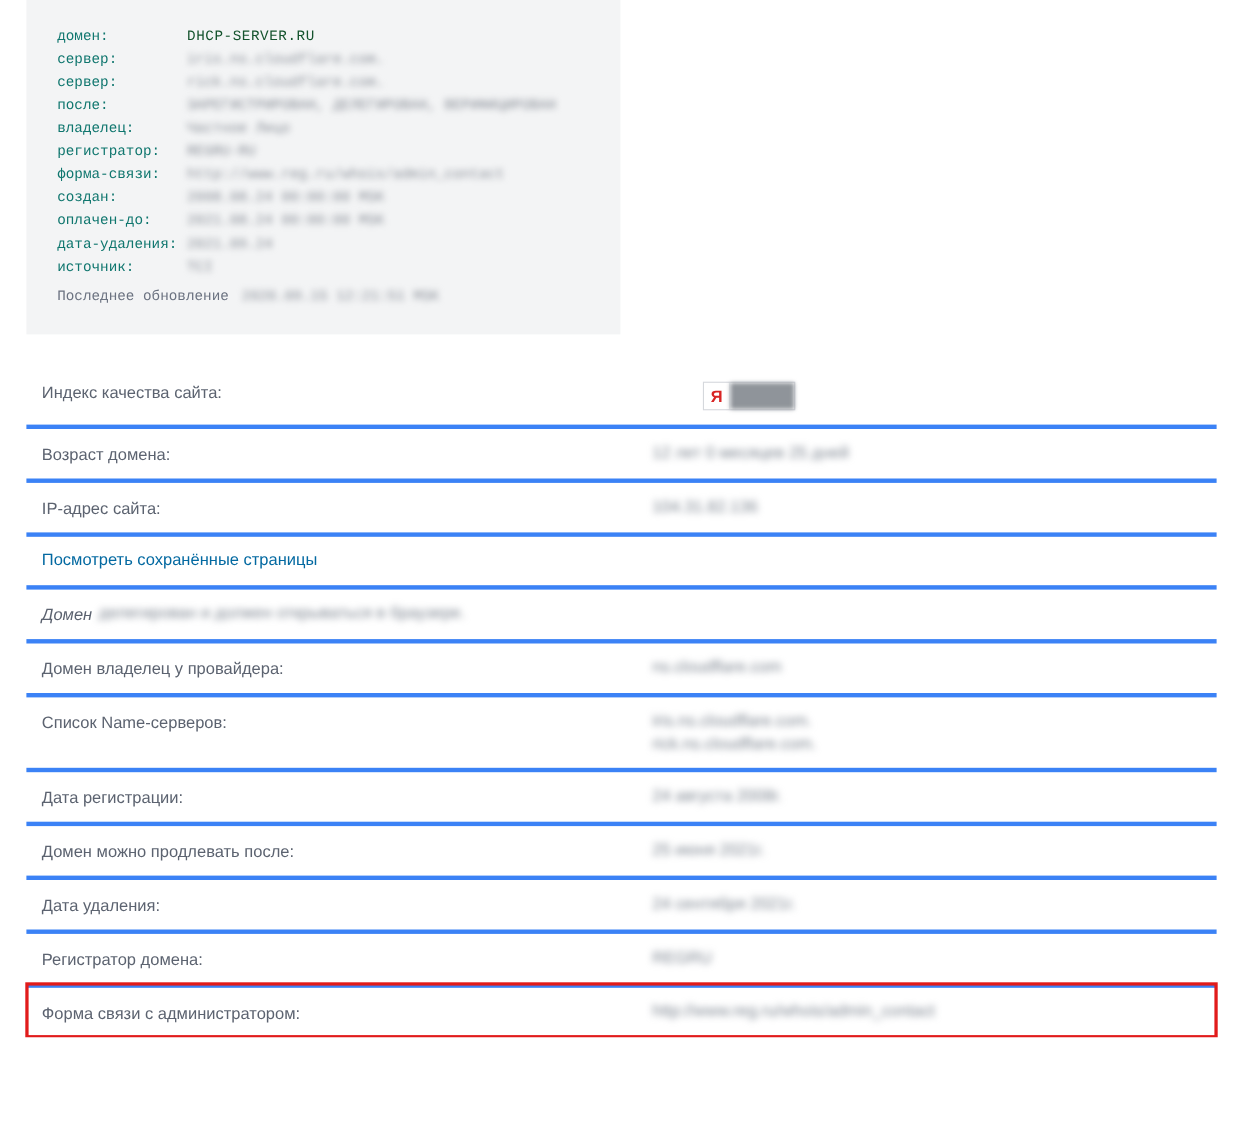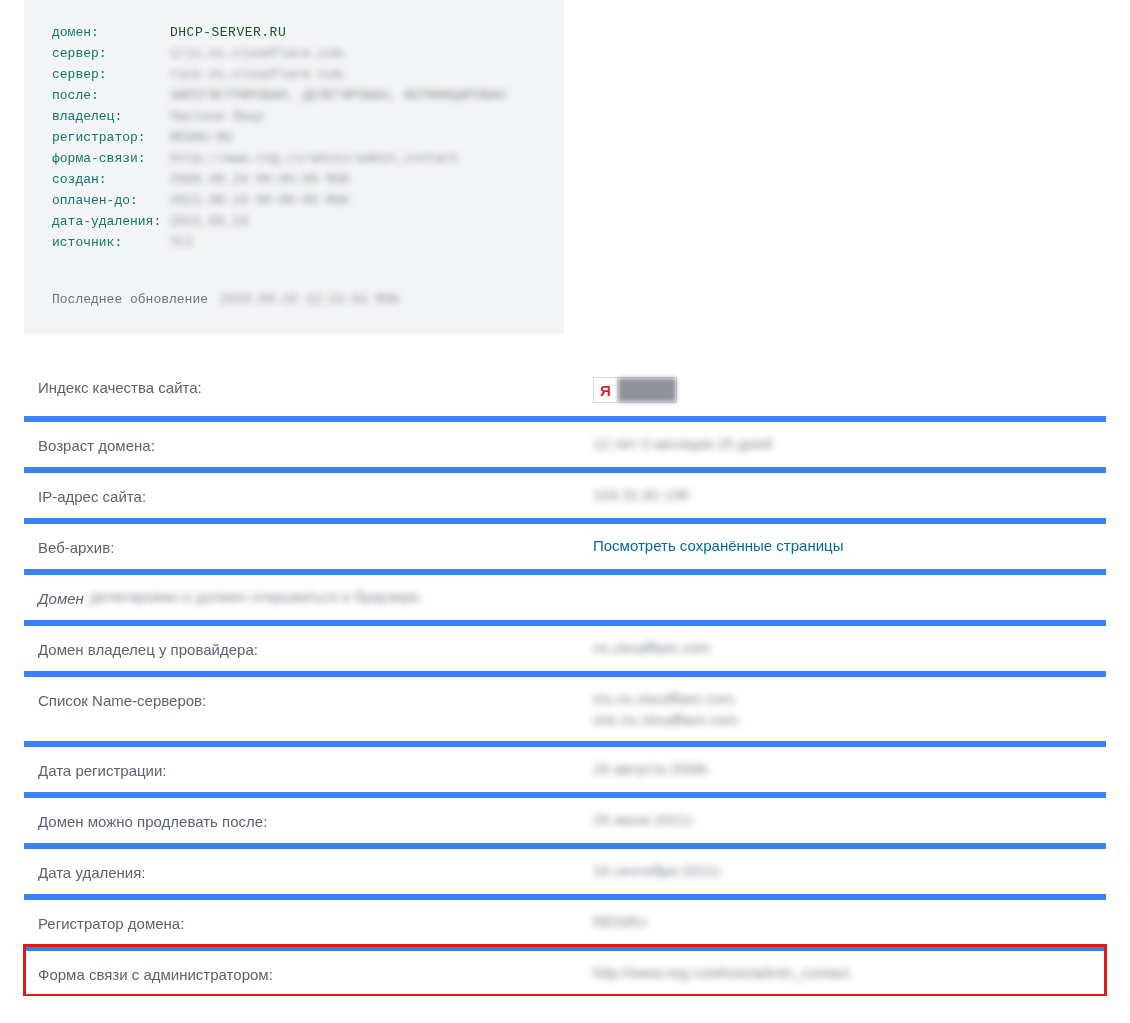--- a/index.html
+++ b/index.html
@@ -17,37 +17,37 @@
     font-family: "Consolas","Menlo","Courier New",monospace;
     font-size: 13px;
     line-height: 21px;
     color: #6b7280;
   }
   .whois-row { display: flex; }
   .whois-key { flex: 0 0 118px; white-space: nowrap; color: #0f766e; }
   .whois-val { color: #8a8f98; }
   .whois-val.clear { color: #14532d; letter-spacing: .5px; filter:none !important;text-align:center; }
   .whois-blur { filter: blur(3px); -webkit-filter: blur(3px); }
-  .whois-footer { margin-top: 36px; font-size: 13px; color:#6b7280;}
+  .whois-footer { margin-top: 6px; font-size: 13px; color:#6b7280;}
   .whois-footer .blurpart { filter: blur(3px); color:#8a8f98; margin-left:4px;}
 
   .table {
     width: 1082px;
     margin-left: 24px;
   }
   .row {
     display: flex;
     align-items: flex-start;
     padding: 13px 14px;
-    border-top: 6px solid #3b82f6;
+    border-top: 4px solid #3b82f6;
     font-size: 15px;
     color: #5c6370;
     min-height: 48px;
   }
-  .row:first-child { border-top: none; }
+  .row:first-child { border-top: none; gap: 46px; }
   .row .label { flex: 0 0 555px; padding-top:2px; }
   .row .value { flex: 1 1 auto; color:#7a828d; }
   .row .value.link { color:#1f9ed9; }
   .row .value.blur { filter: blur(3.5px); color:#7d8590; font-weight:500;}
   .row .value a { color:#0369a1; text-decoration:none; }
   .row.full .label { flex: 0 0 auto; margin-right:6px;font-style:italic; }
   .row.full .value { flex: 0 0 auto; }
 
   .row.highlight {
     outline: 3px solid #e11b1b;
@@ -138,21 +138,20 @@
     </div>
     <div class="row">
       <div class="label">Возраст домена:</div>
       <div class="value blur">12 лет 0 месяцев 25 дней</div>
     </div>
     <div class="row">
       <div class="label">IP-адрес сайта:</div>
       <div class="value blur link">104.31.82.136</div>
     </div>
     <div class="row">
-      <div class="label">Веб-архив:</div>
       <div class="value link"><a href="#">Посмотреть сохранённые страницы</a></div>
     </div>
     <div class="row full">
       <div class="label">Домен</div>
       <div class="value blur">делегирован и должен открываться в браузере.</div>
     </div>
     <div class="row">
       <div class="label">Домен владелец у провайдера:</div>
       <div class="value blur">ns.cloudflare.com</div>
     </div>

